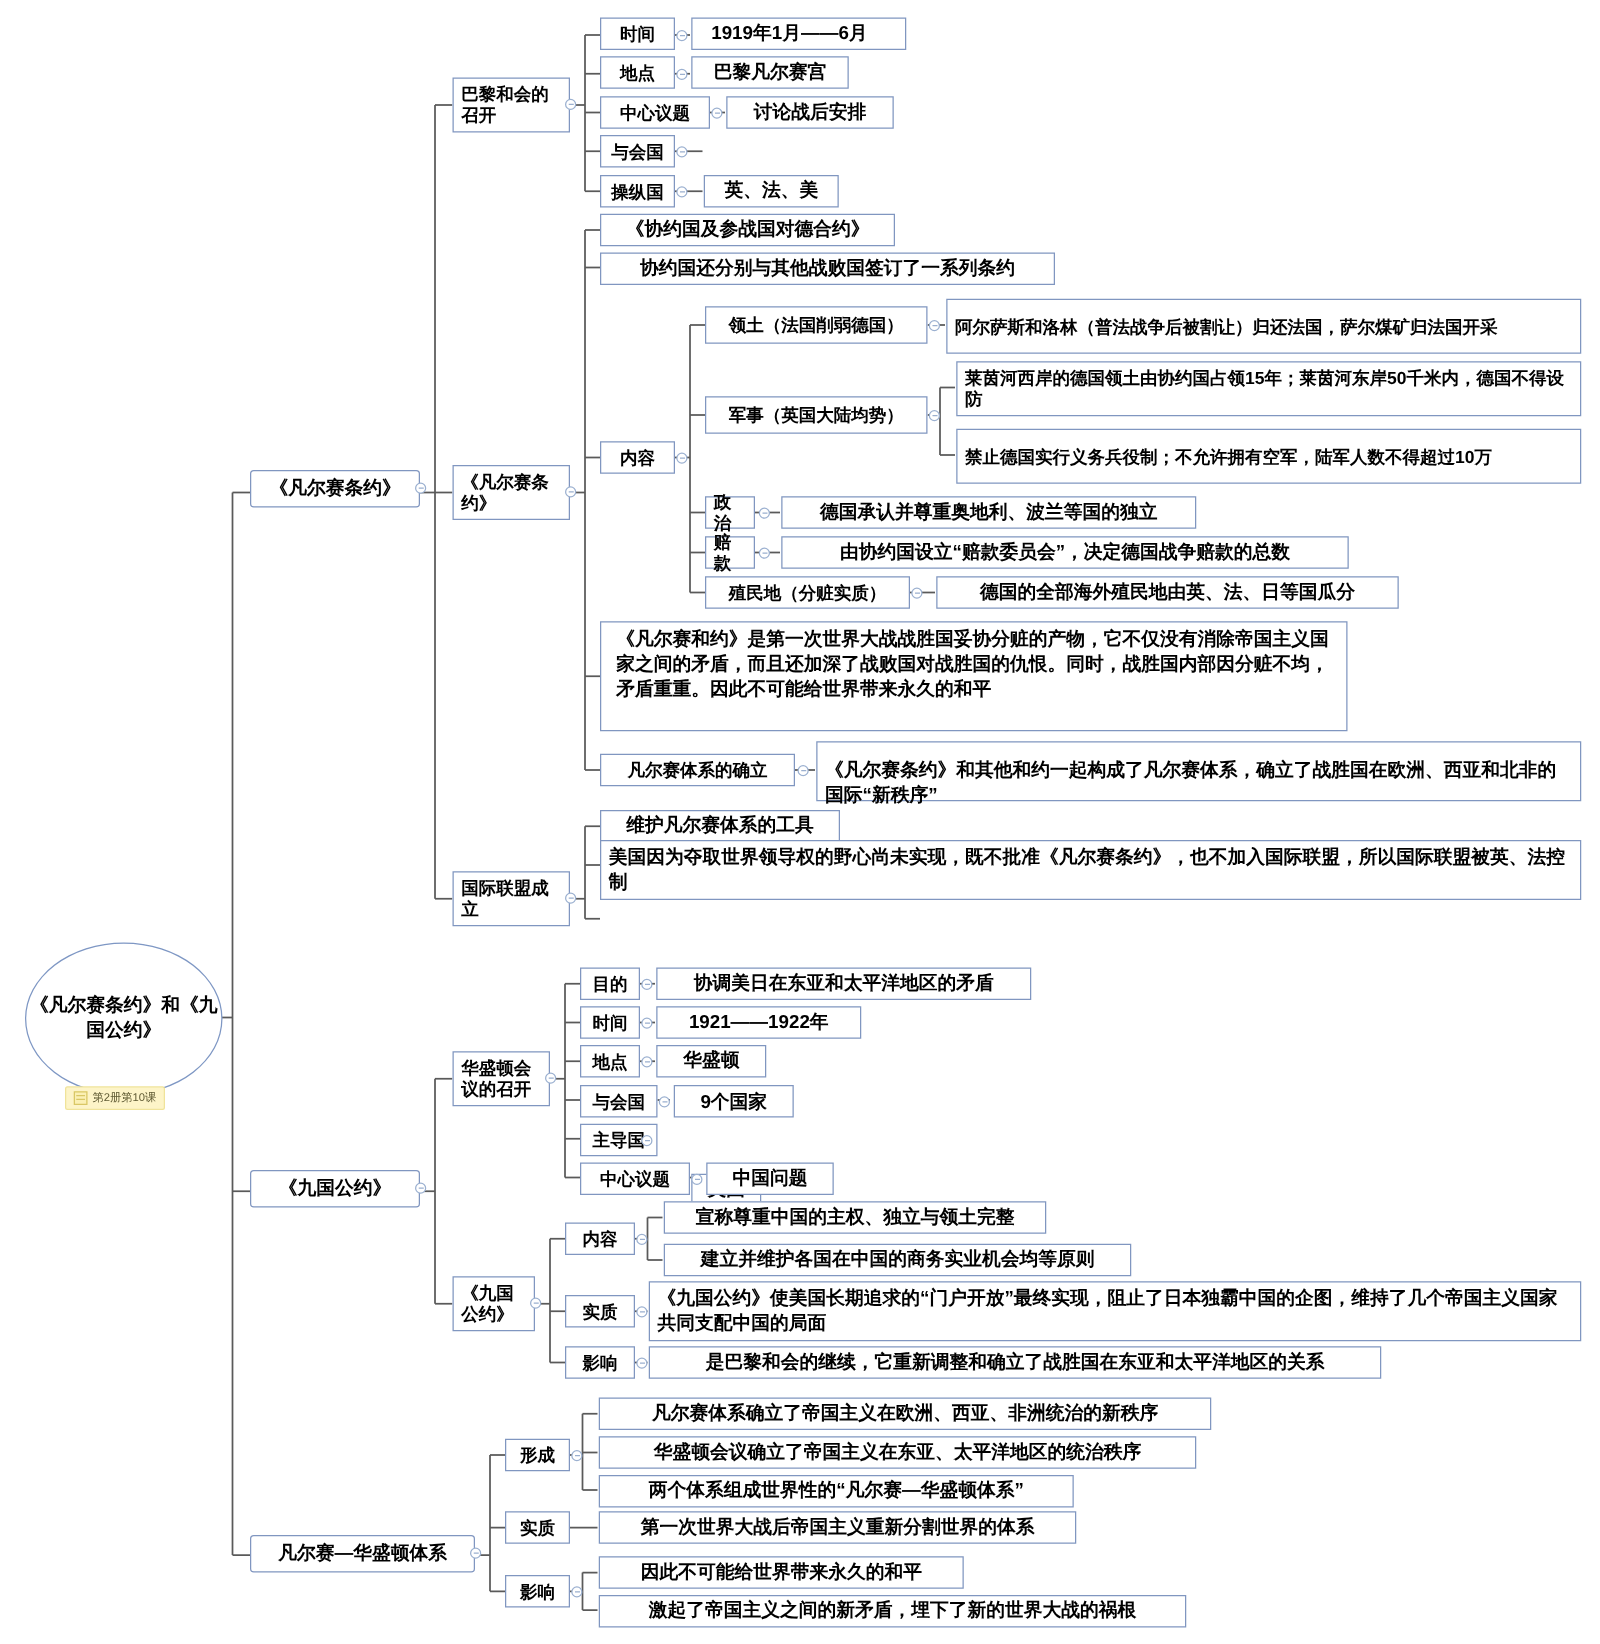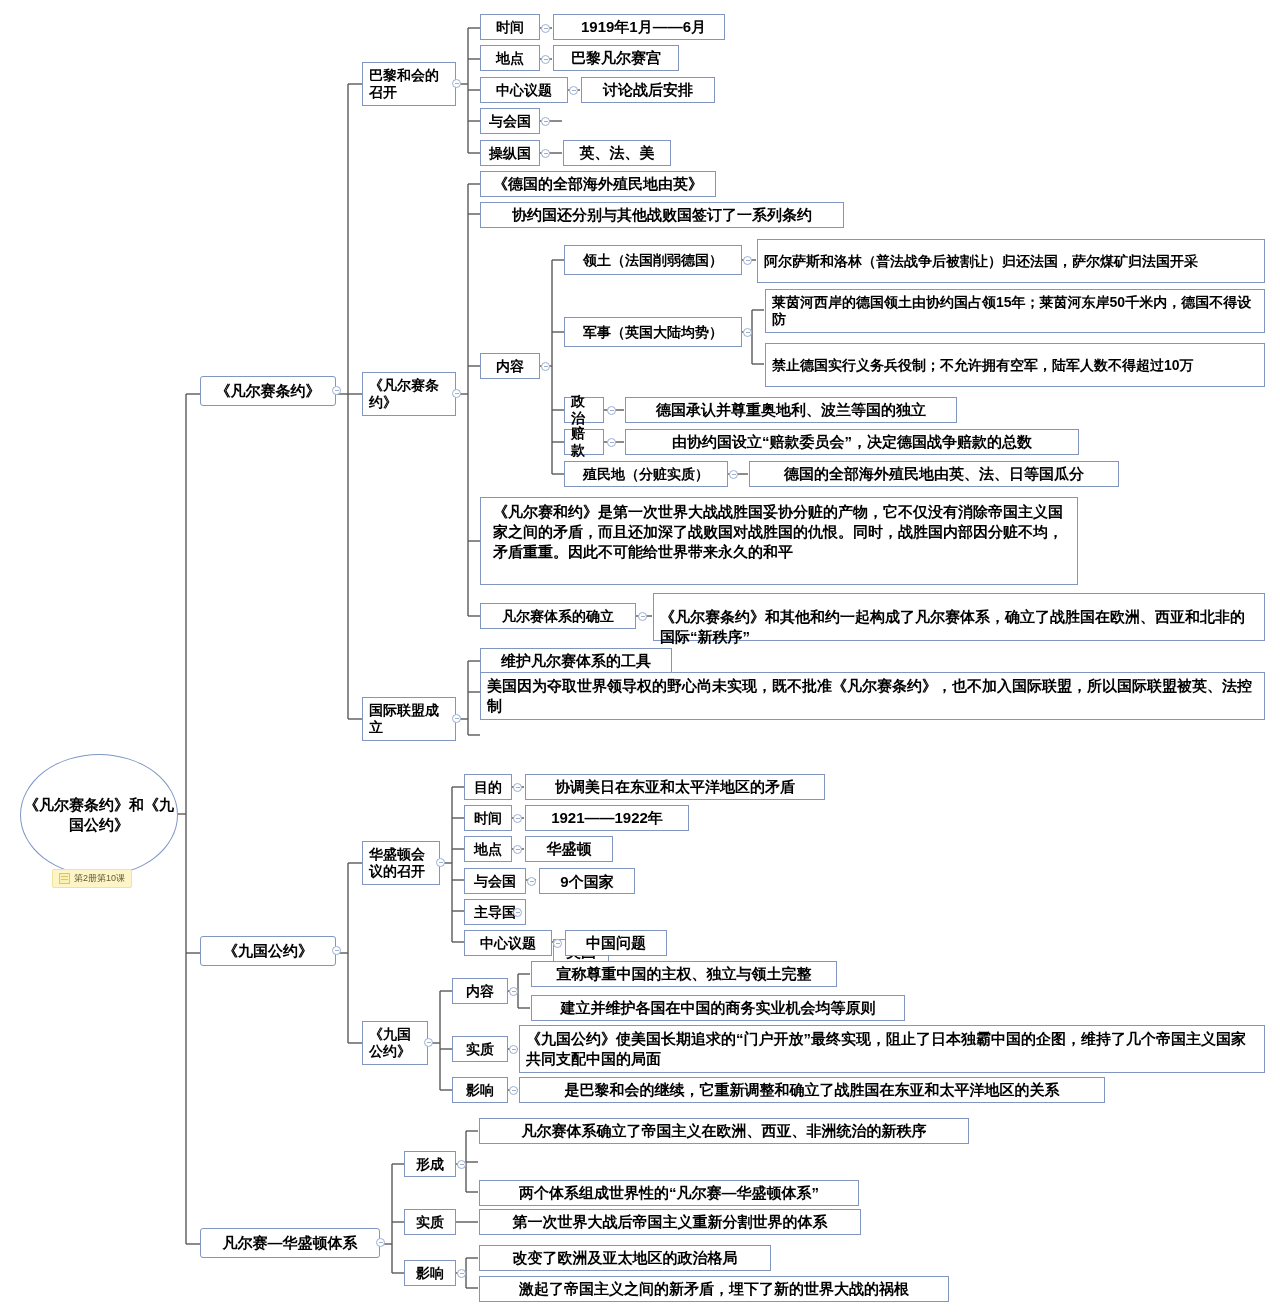--- a/index.html
+++ b/index.html
@@ -235,21 +235,21 @@
 
   <div class="node pad n14" style="left:362px;top:697px;width:94px;height:44px;">
     <span>国际联盟成立</span>
   </div>
   <div class="dot" style="left:452px;top:714px;"></div>
 
   <div class="node pad n14" style="left:480px;top:14px;width:60px;height:26px;justify-content:center;">
       <span>时间</span>
     </div>
   <div class="dot" style="left:541px;top:24px;"></div>
-  <div class="node pad n15" style="left:553px;top:14px;width:172px;height:26px;justify-content:center;padding-left:15px;">
+  <div class="node pad n15" style="left:553px;top:14px;width:172px;height:26px;justify-content:flex-start;padding-left:15px;">
       <span>1919年1月——6月</span>
     </div>
 
   <div class="node pad n14" style="left:480px;top:45px;width:60px;height:26px;justify-content:center;">
       <span>地点</span>
     </div>
   <div class="dot" style="left:541px;top:55px;"></div>
   <div class="node pad n15" style="left:553px;top:45px;width:126px;height:26px;justify-content:center;">
       <span>巴黎凡尔赛宫</span>
     </div>
@@ -269,21 +269,21 @@
 
   <div class="node pad n14" style="left:480px;top:140px;width:60px;height:26px;justify-content:center;">
       <span>操纵国</span>
     </div>
   <div class="dot" style="left:541px;top:149px;"></div>
   <div class="node pad n15" style="left:563px;top:140px;width:108px;height:26px;justify-content:center;">
       <span>英、法、美</span>
     </div>
 
   <div class="node pad n15" style="left:480px;top:171px;width:236px;height:26px;justify-content:center;">
-      <span>《德国的全部海外殖民地由英》</span>
+      <span>《协约国及参战国对德合约》</span>
     </div>
 
   <div class="node pad n15" style="left:480px;top:202px;width:364px;height:26px;justify-content:center;">
       <span>协约国还分别与其他战败国签订了一系列条约</span>
     </div>
 
   <div class="node pad n14" style="left:480px;top:353px;width:60px;height:26px;justify-content:center;">
       <span>内容</span>
     </div>
   <div class="dot" style="left:541px;top:362px;"></div>
@@ -438,35 +438,38 @@
       <span>是巴黎和会的继续，它重新调整和确立了战胜国在东亚和太平洋地区的关系</span>
     </div>
 
   <div class="node pad n14" style="left:404px;top:1151px;width:52px;height:26px;justify-content:center;">
       <span>形成</span>
     </div>
   <div class="dot" style="left:457px;top:1160px;"></div>
   <div class="node pad n15" style="left:479px;top:1118px;width:490px;height:26px;justify-content:center;">
       <span>凡尔赛体系确立了帝国主义在欧洲、西亚、非洲统治的新秩序</span>
     </div>
+  <div class="node pad n15" style="left:479px;top:1149px;width:478px;height:26px;justify-content:center;">
+      <span>华盛顿会议确立了帝国主义在东亚、太平洋地区的统治秩序</span>
+    </div>
   <div class="node pad n15" style="left:479px;top:1180px;width:380px;height:26px;justify-content:center;">
       <span>两个体系组成世界性的“凡尔赛—华盛顿体系”</span>
     </div>
 
   <div class="node pad n14" style="left:404px;top:1209px;width:52px;height:26px;justify-content:center;">
       <span>实质</span>
     </div>
   <div class="node pad n15" style="left:479px;top:1209px;width:382px;height:26px;justify-content:center;">
       <span>第一次世界大战后帝国主义重新分割世界的体系</span>
     </div>
 
   <div class="node pad n14" style="left:404px;top:1260px;width:52px;height:26px;justify-content:center;">
       <span>影响</span>
     </div>
   <div class="dot" style="left:457px;top:1269px;"></div>
   <div class="node pad n15" style="left:479px;top:1245px;width:292px;height:26px;justify-content:center;">
-      <span>改变了欧洲及亚太地区的政治格局</span>
+      <span>因此不可能给世界带来永久的和平</span>
     </div>
   <div class="node pad n15" style="left:479px;top:1276px;width:470px;height:26px;justify-content:center;">
       <span>激起了帝国主义之间的新矛盾，埋下了新的世界大战的祸根</span>
     </div>
 
 </div>
 
 </body></html>

